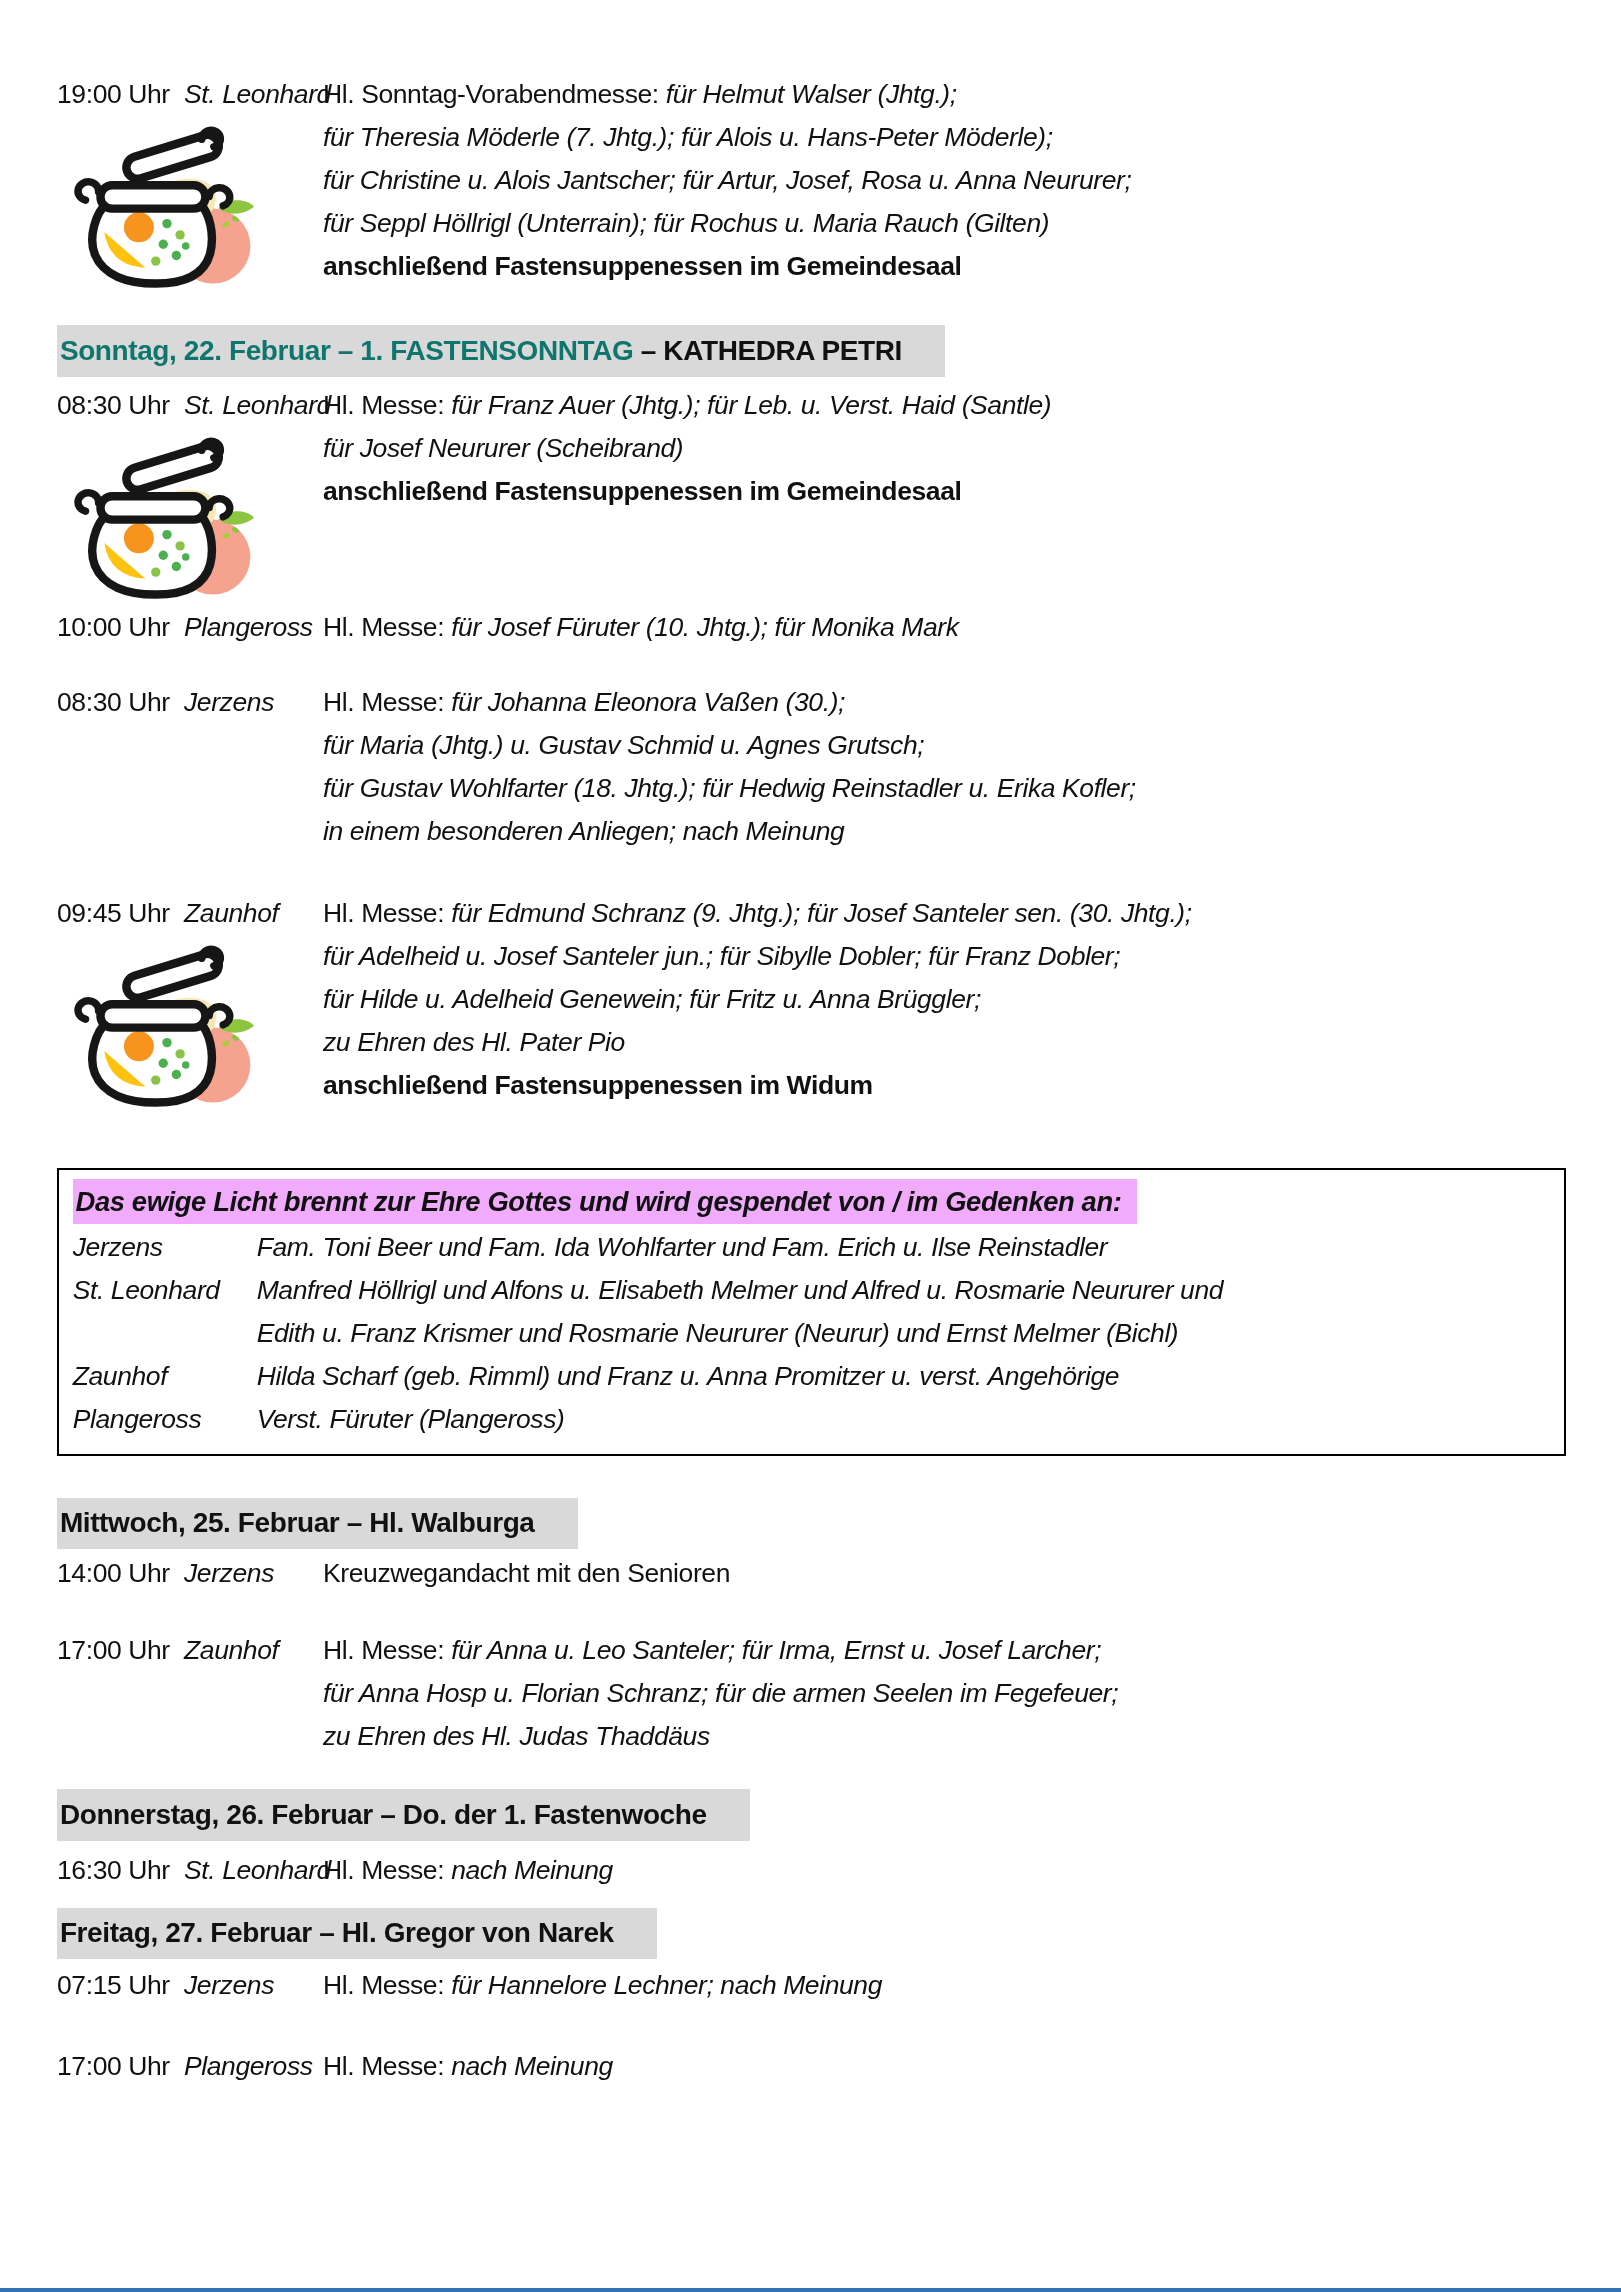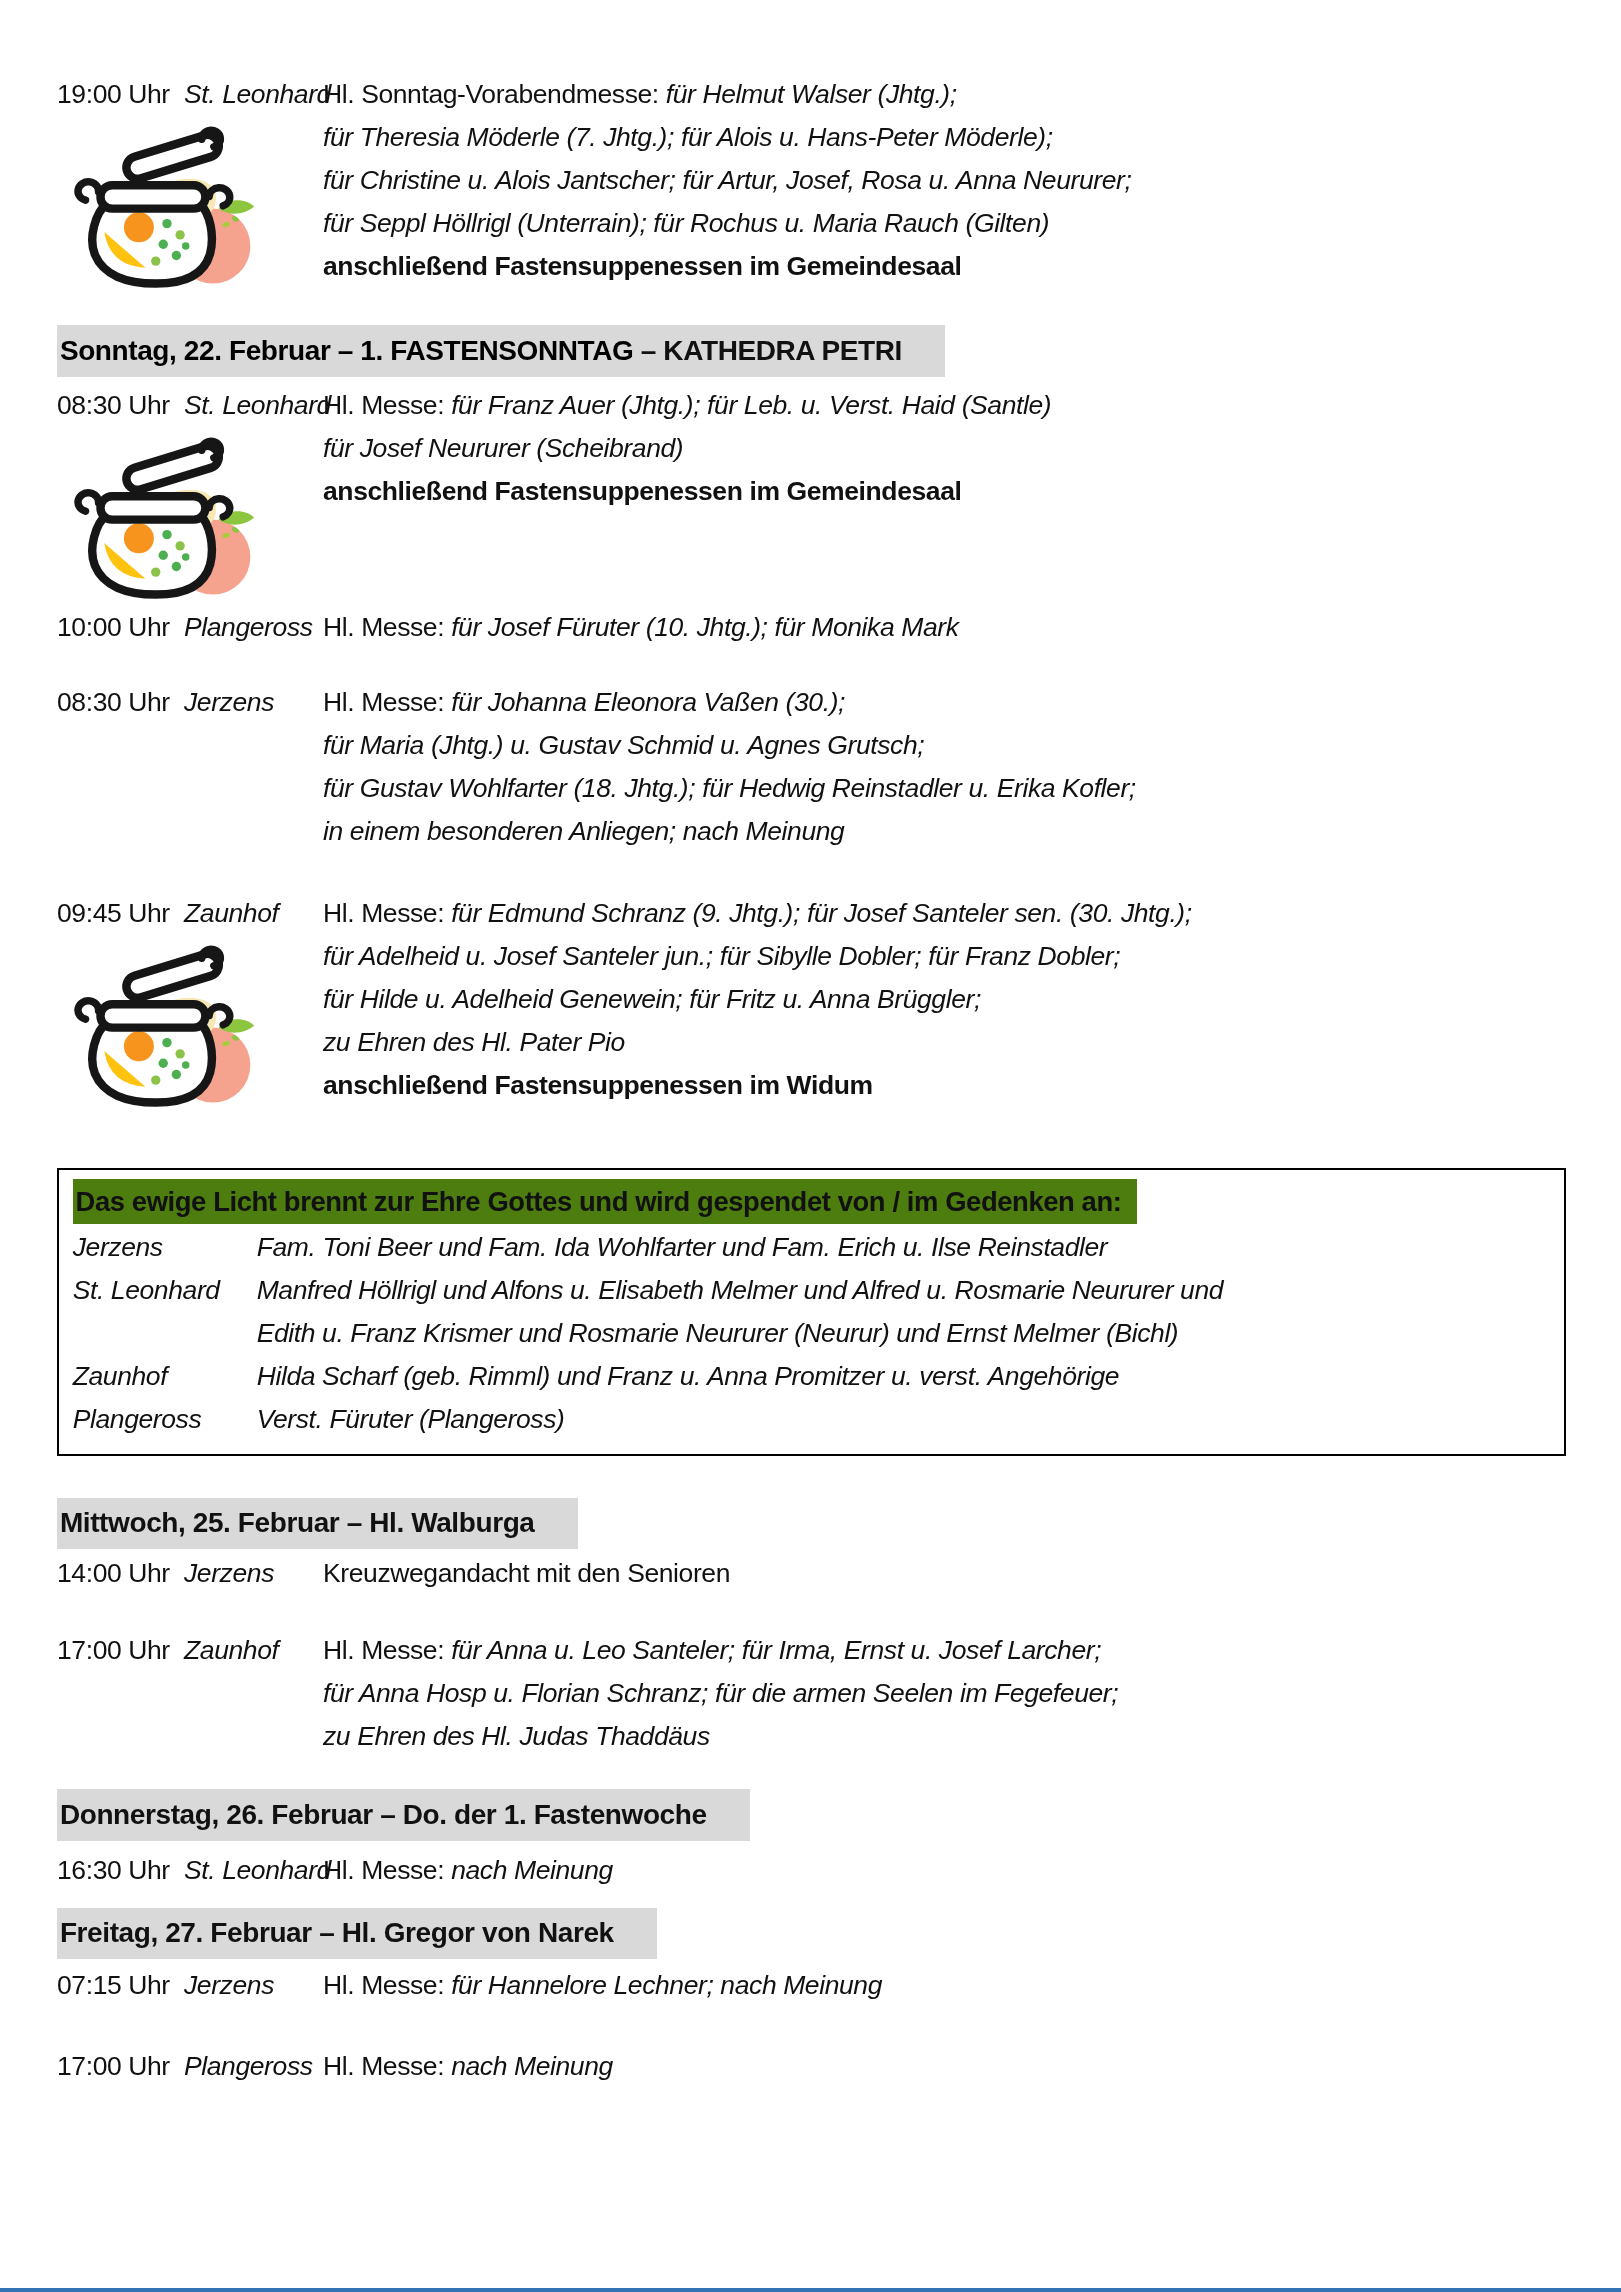--- a/index.html
+++ b/index.html
@@ -48,22 +48,23 @@
     padding:9.8px 43px 9.8px 2.9px;
     white-space:nowrap;
   }
   
   .memorial-box{
     border:2.9px solid #000;
     padding:8.8px 15.7px 12.7px 13.7px;
   }
   .box-heading{
     display:inline-block;
-    background:#4d7c0f;
+    background:#f0abfc;
     font-weight:bold;
+    font-style:italic;
     font-size:27.4px;
     line-height:33px;
     padding:5.9px 15.7px 5.9px 2.9px;
     margin-bottom:2px;
     white-space:nowrap;
   }
   .box-row{
     display:grid;
     grid-template-columns:184px 1fr;
     align-items:start;
@@ -116,21 +117,21 @@
       <g transform="rotate(-17 118 46)">
         <rect x="68" y="34" width="102" height="24" rx="12" fill="#FFFFFF" stroke="#161616" stroke-width="9"></rect>
       </g>
       <path d="M150,27 a10,9 0 1 1 13,8" fill="none" stroke="#161616" stroke-width="8" stroke-linecap="round"></path>
 
       <path d="M40,83 a11,10 0 1 0 -14,9" fill="none" stroke="#161616" stroke-width="8" stroke-linecap="round"></path>
       <path d="M158,88 a11,10 0 1 1 15,10" fill="none" stroke="#161616" stroke-width="8" stroke-linecap="round"></path>
     </svg>
   </div>
     <div class="day-header-wrap" style="margin-bottom: 7.8px;">
-    <span class="day-header"><span style="color: #000000; margin-top: 16px;">Sonntag, 22. Februar – 1. FASTENSONNTAG</span><span> – KATHEDRA PETRI</span></span>
+    <span class="day-header"><span style="color: #0f766e; margin-top: 16px;">Sonntag, 22. Februar – 1. FASTENSONNTAG</span><span> – KATHEDRA PETRI</span></span>
   </div>
     <div class="entry" style="margin-bottom: 93px;">
     <div class="time">08:30 Uhr</div>
     <div class="church">St. Leonhard</div>
     <div class="lines">
         <div class="line"><span class="seg-n">Hl. Messe: </span><span class="seg-i">für Franz Auer (Jhtg.); für Leb. u. Verst. Haid (Santle)</span></div>
         <div class="line"><span class="seg-i">für Josef Neururer (Scheibrand)</span></div>
         <div class="line"><span class="seg-b">anschließend Fastensuppenessen im Gemeindesaal</span></div>
       </div>
     <svg class="soup" viewBox="0 0 210 190" aria-hidden="true">

